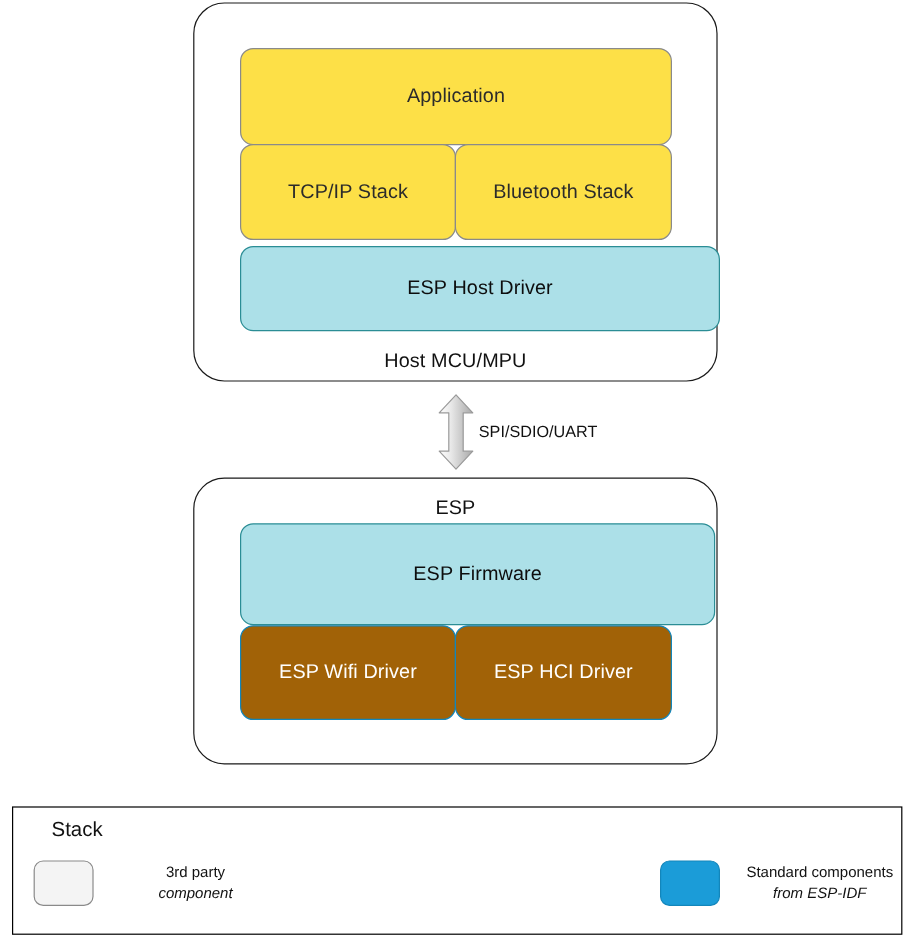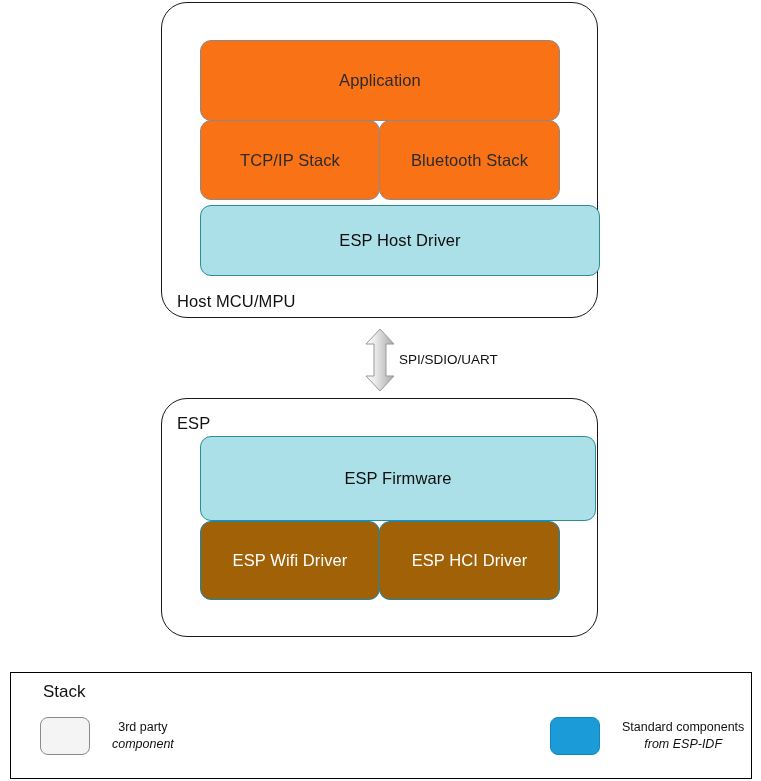--- a/index.html
+++ b/index.html
@@ -39,22 +39,23 @@
   }
   #esp-container {
     left: 161px;
     top: 398px;
     width: 437px;
     height: 239px;
   }
 
   .container-label {
     position: absolute;
-    left: 15px;
+    left: 0;
     width: 100%;
+    text-align: center;
     font-size: 16.5px;
     color: #111111;
     letter-spacing: 0.1px;
   }
   #host-label { bottom: 6px; }
   #esp-label  { top: 15px; }
 
   
   .block {
     position: absolute;
@@ -62,21 +63,21 @@
     display: flex;
     align-items: center;
     justify-content: center;
     border-radius: 11px;
     font-size: 16.5px;
     letter-spacing: 0.1px;
     text-align: center;
   }
 
   .block.third-party {
-    background: #f97316;
+    background: #fde047;
     border: 1.1px solid #8a8a8a;
     color: #2b2b2b;
   }
   .block.hosted {
     background: #ace0e8;
     border: 1.3px solid #2b8d95;
     color: #0d0d0d;
   }
   .block.idf {
     background: #a16207;
@@ -152,21 +153,21 @@
     color: #111111;
   }
 
   .legend-item {
     position: absolute;
     top: 714px;
     height: 44px;
     display: flex;
     align-items: center;
   }
-  #legend-item-third-party { left: 40px; }
+  #legend-item-third-party { left: 28px; gap: 32px; }
   #legend-item-hosted      { left: 310px; }
   #legend-item-idf         { left: 550px; }
 
   .legend-swatch {
     width: 50px;
     height: 38px;
     border-radius: 8px;
     box-sizing: border-box;
     flex: 0 0 auto;
   }

